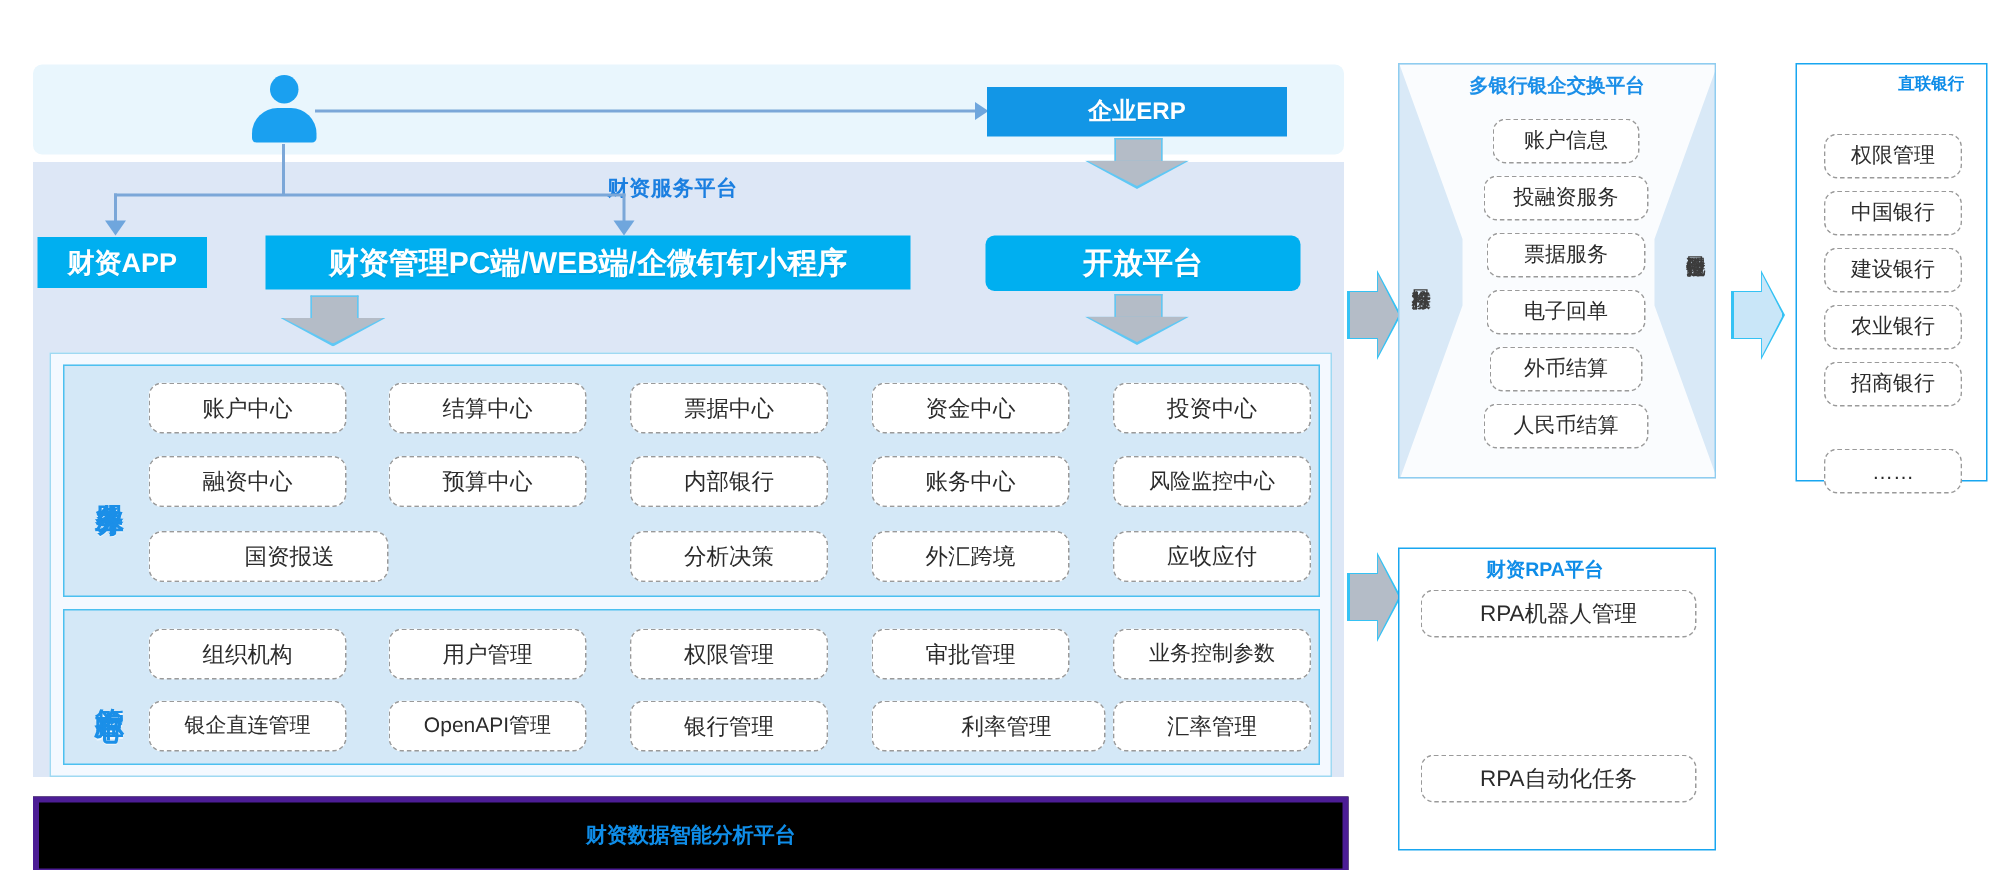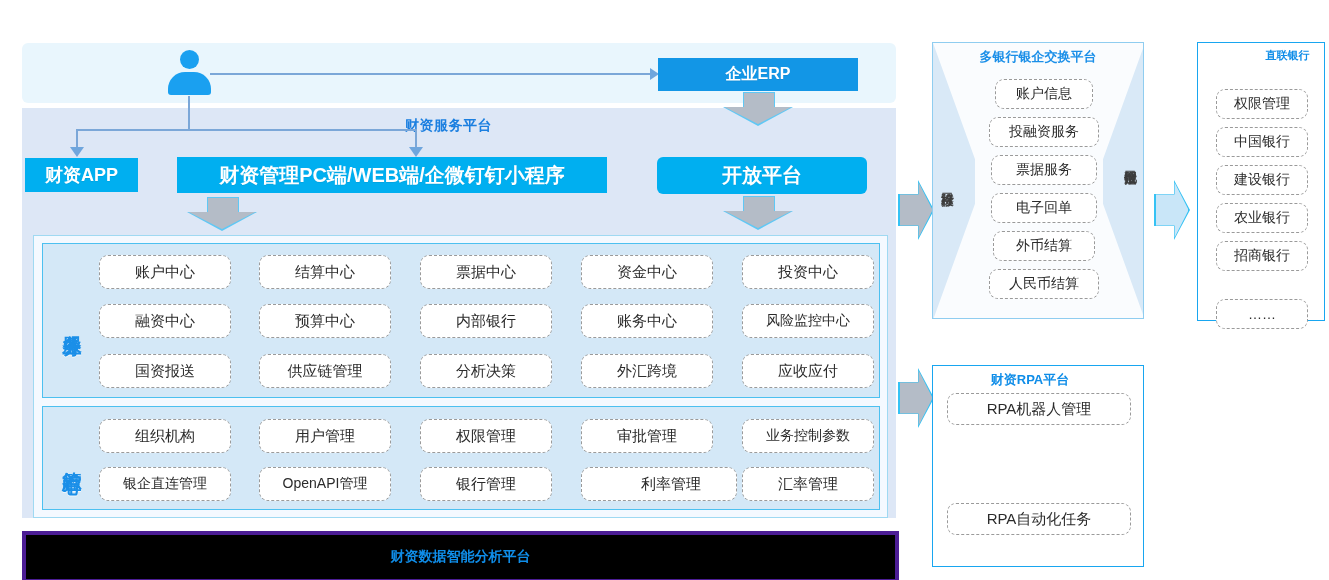--- a/index.html
+++ b/index.html
@@ -254,22 +254,21 @@
   <div class="cell" style="left:420px;top:255px;width:130px;height:32px;">票据中心</div>
   <div class="cell" style="left:581px;top:255px;width:130px;height:32px;">资金中心</div>
   <div class="cell" style="left:742px;top:255px;width:130px;height:32px;">投资中心</div>
 
   <div class="cell" style="left:99px;top:304px;width:130px;height:32px;font-family:Liberation Mono, monospace;">融资中心</div>
   <div class="cell" style="left:259px;top:304px;width:130px;height:32px;">预算中心</div>
   <div class="cell" style="left:420px;top:304px;width:130px;height:32px;">内部银行</div>
   <div class="cell" style="left:581px;top:304px;width:130px;height:32px;">账务中心</div>
   <div class="cell wide" style="left:742px;top:304px;width:130px;height:32px;">风险监控中心</div>
 
-  <div class="cell" style="left:99px;top:354px;width:130px;height:32px;">国资报送</div>
-  <div class="cell" style="left:259px;top:354px;width:130px;height:32px;">供应链管理</div>
+  <div class="cell" style="left:99px;top:354px;width:130px;height:32px;padding-left:28px;">国资报送</div>
   <div class="cell" style="left:420px;top:354px;width:130px;height:32px;">分析决策</div>
   <div class="cell" style="left:581px;top:354px;width:130px;height:32px;">外汇跨境</div>
   <div class="cell" style="left:742px;top:354px;width:130px;height:32px;">应收应付</div>
 
   <div class="cell" style="left:99px;top:419px;width:130px;height:32px;">组织机构</div>
   <div class="cell" style="left:259px;top:419px;width:130px;height:32px;">用户管理</div>
   <div class="cell" style="left:420px;top:419px;width:130px;height:32px;">权限管理</div>
   <div class="cell wide" style="left:742px;top:419px;width:130px;height:32px;">业务控制参数</div>
   <div class="cell" style="left:581px;top:419px;width:130px;height:32px;">审批管理</div>
 

